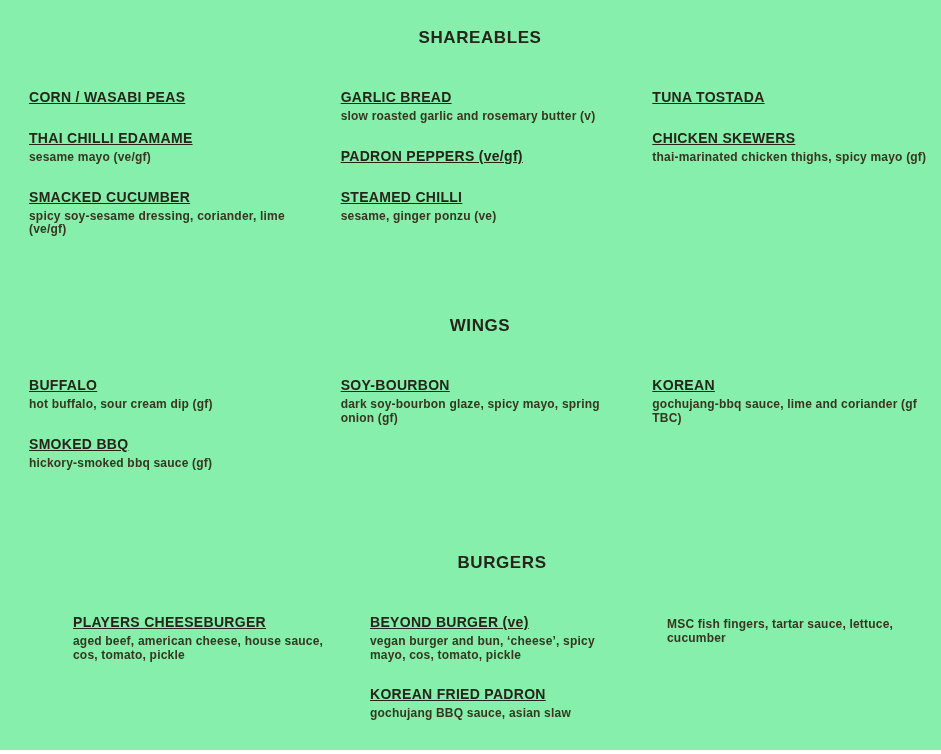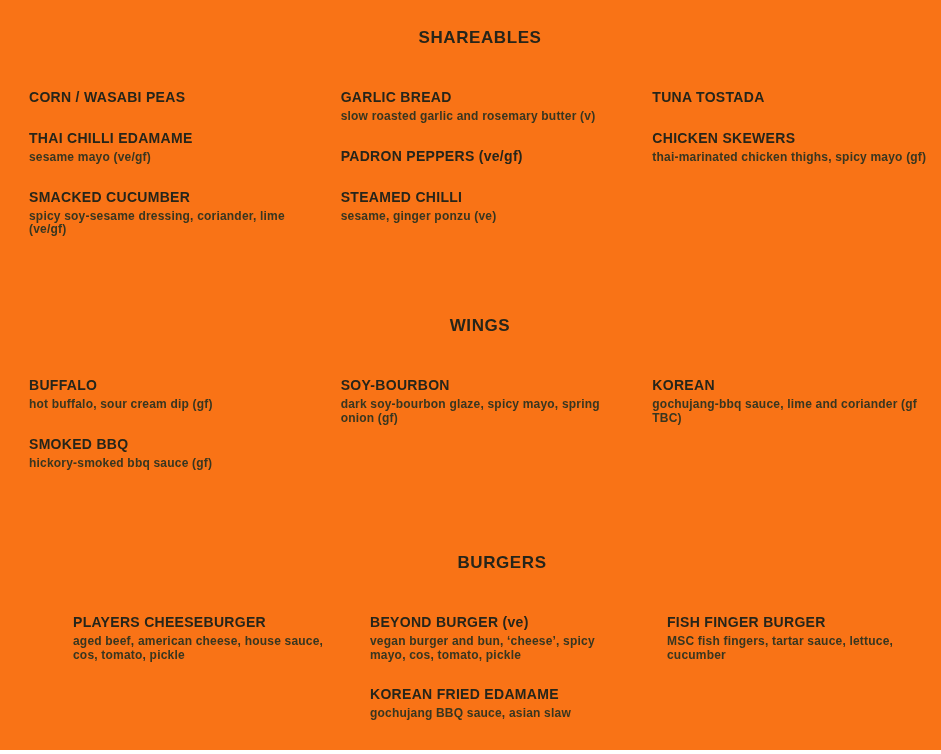--- a/index.html
+++ b/index.html
@@ -5,21 +5,21 @@
   html, body {
     margin: 0;
     padding: 0;
     background: #ffffff;
     font-family: "Liberation Sans", "DejaVu Sans", sans-serif;
   }
   .menu-page {
     position: relative;
     width: 941px;
     height: 750px;
-    background: #f97316;
+    background: #86efac;
     overflow: hidden;
   }
   .menu-section {
     position: absolute;
     left: 29px;
     right: 10px;
   }
   #section-shareables { top: 28px; }
   #section-wings     { top: 316px; }
   #section-burgers   { top: 553px; margin-left: 44px; }
@@ -37,20 +37,21 @@
     grid-template-columns: 1fr 1fr 1fr;
     column-gap: 33px;
   }
   .menu-item { margin-bottom: 24px; }
   .item-name {
     font-size: 14px;
     font-weight: bold;
     letter-spacing: 0.3px;
     color: #26251a;
     line-height: 17px;
+    text-decoration: underline;
   }
   .item-desc {
     font-size: 12px;
     font-weight: bold;
     letter-spacing: 0.2px;
     color: #383620;
     line-height: 13.5px;
     margin-top: 4px;
     max-width: 274px;
   }
@@ -137,26 +138,25 @@
           <div class="item-name">PLAYERS CHEESEBURGER</div>
           <div class="item-desc">aged beef, american cheese, house sauce, cos, tomato, pickle</div>
         </div>
       </div>
       <div class="menu-column">
         <div class="menu-item">
           <div class="item-name">BEYOND BURGER (ve)</div>
           <div class="item-desc">vegan burger and bun, ‘cheese’, spicy mayo, cos, tomato, pickle</div>
         </div>
         <div class="menu-item">
-          <div class="item-name">KOREAN FRIED EDAMAME</div>
+          <div class="item-name">KOREAN FRIED PADRON</div>
           <div class="item-desc">gochujang BBQ sauce, asian slaw</div>
         </div>
       </div>
       <div class="menu-column">
         <div class="menu-item">
-          <div class="item-name">FISH FINGER BURGER</div>
           <div class="item-desc">MSC fish fingers, tartar sauce, lettuce, cucumber</div>
         </div>
       </div>
     </div>
   </div>
 
 </div>
 
 </body></html>

